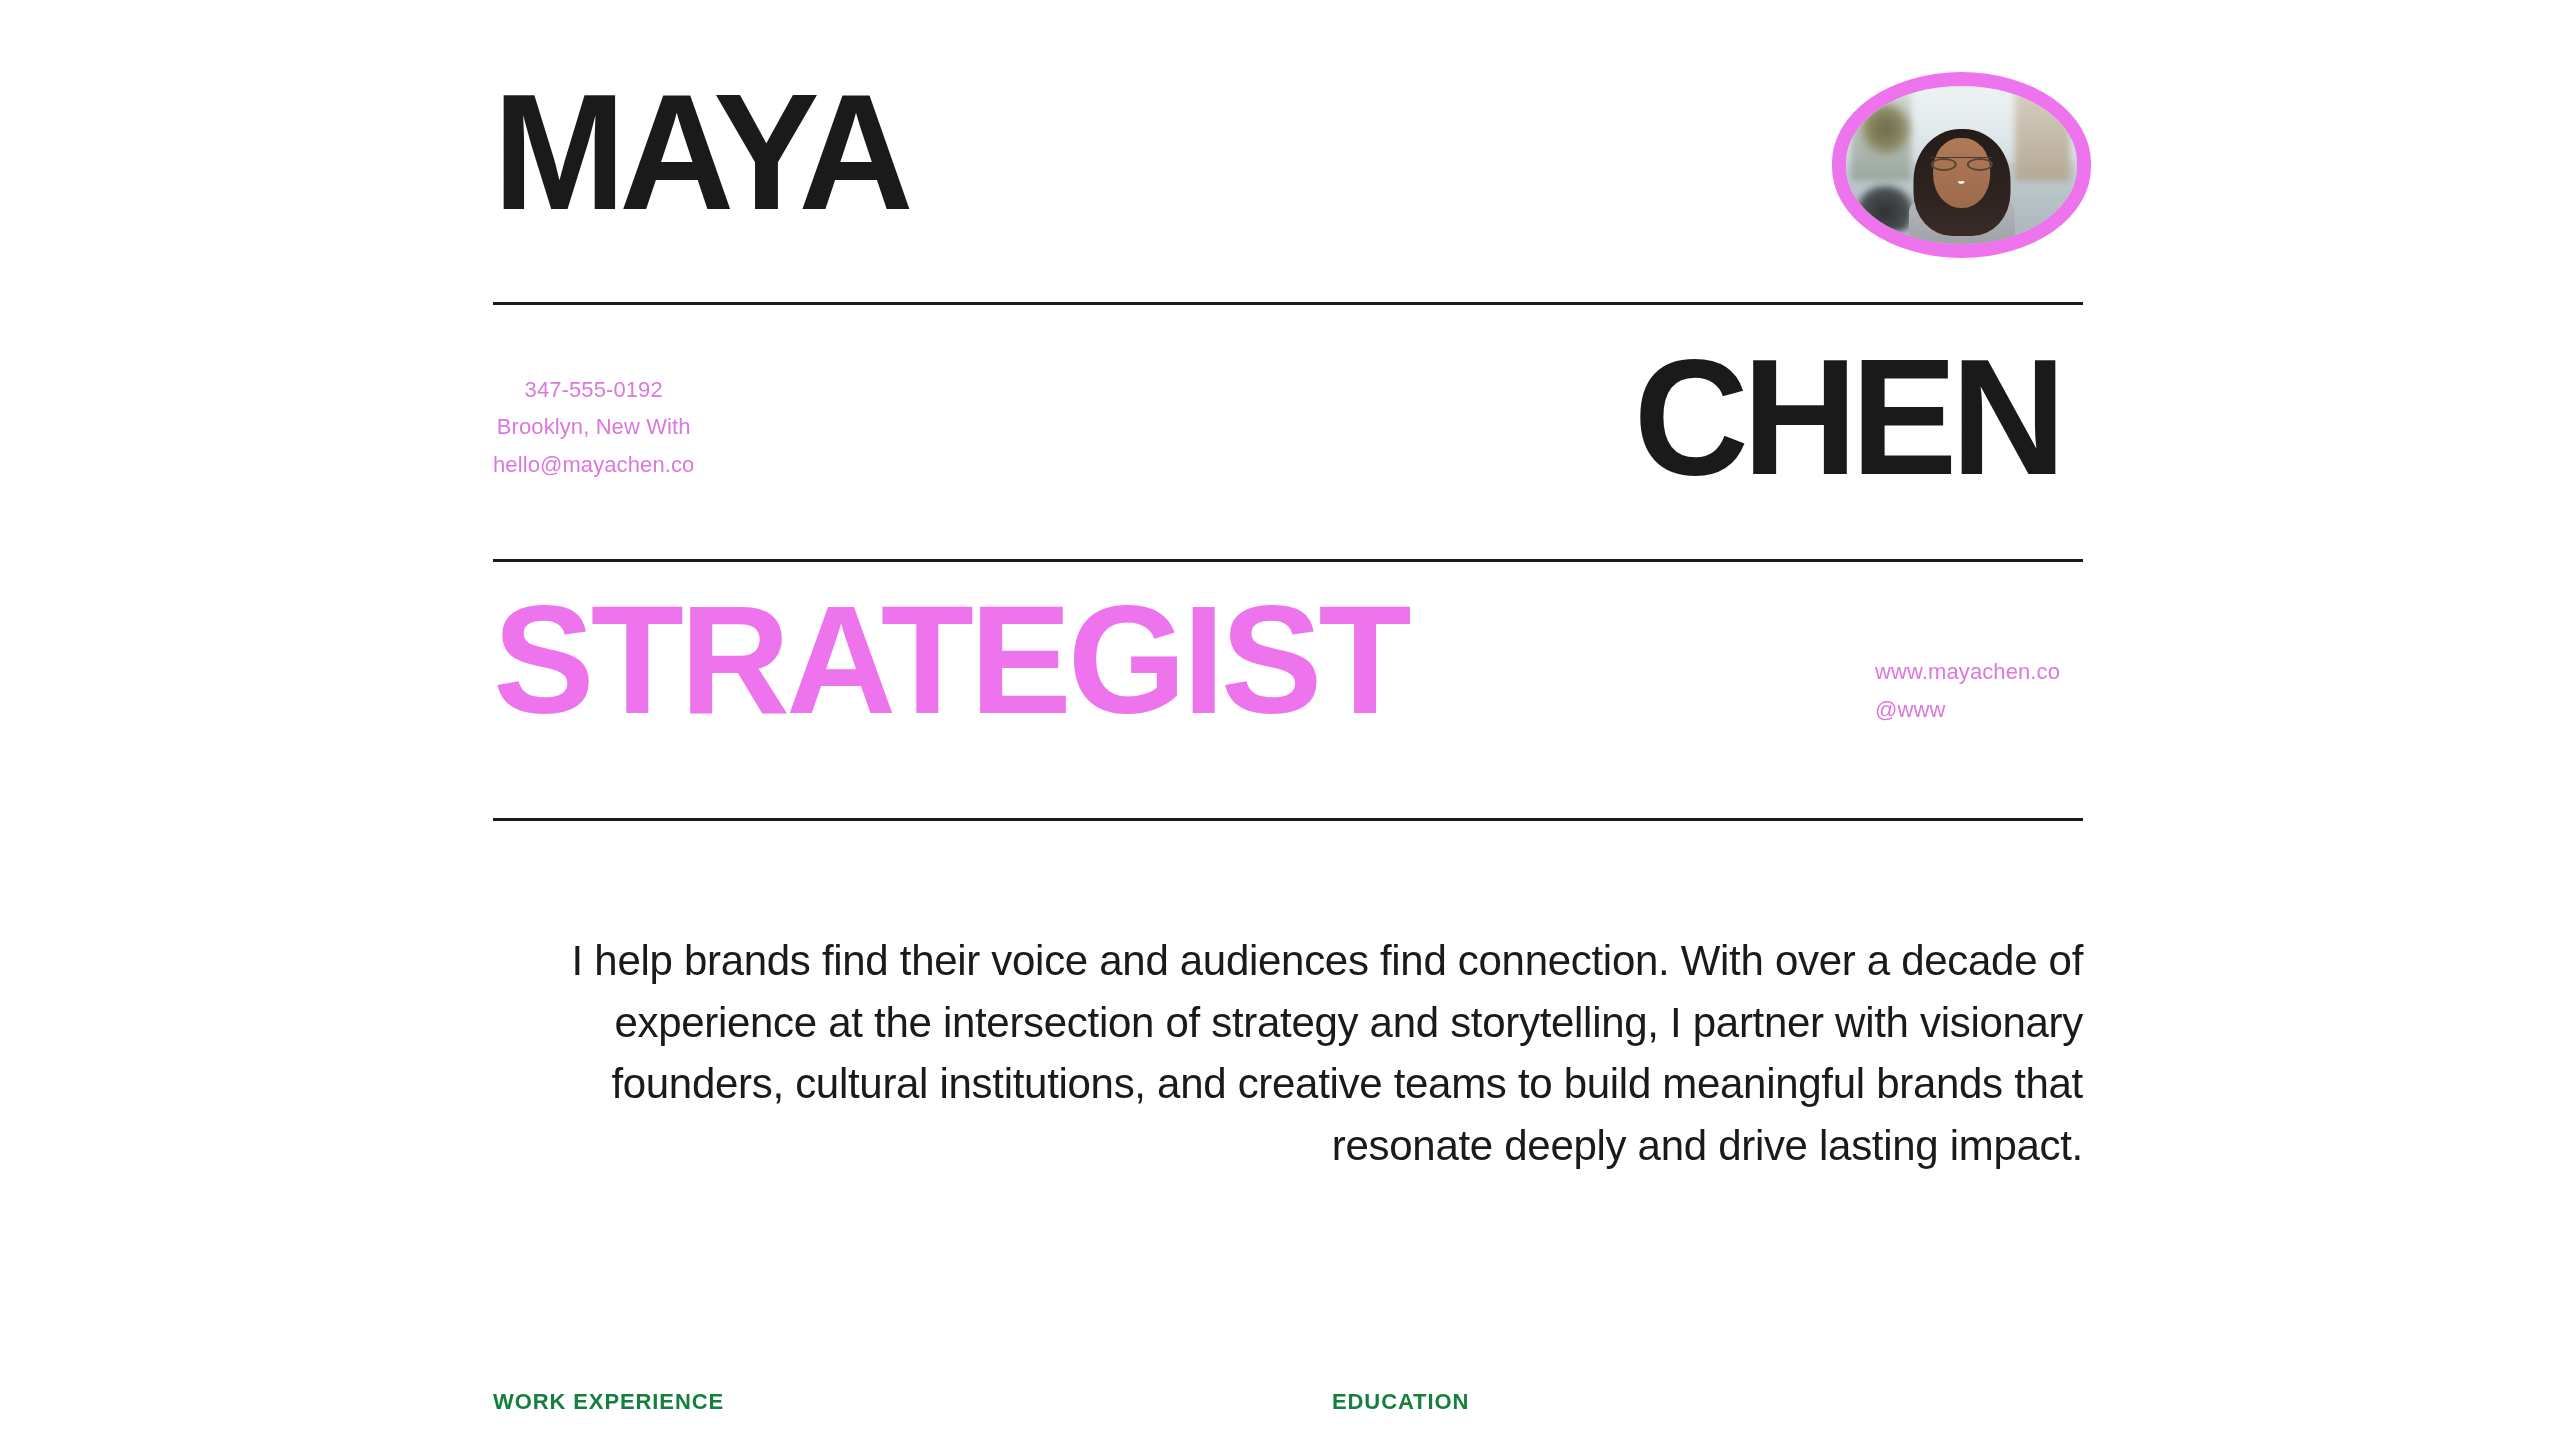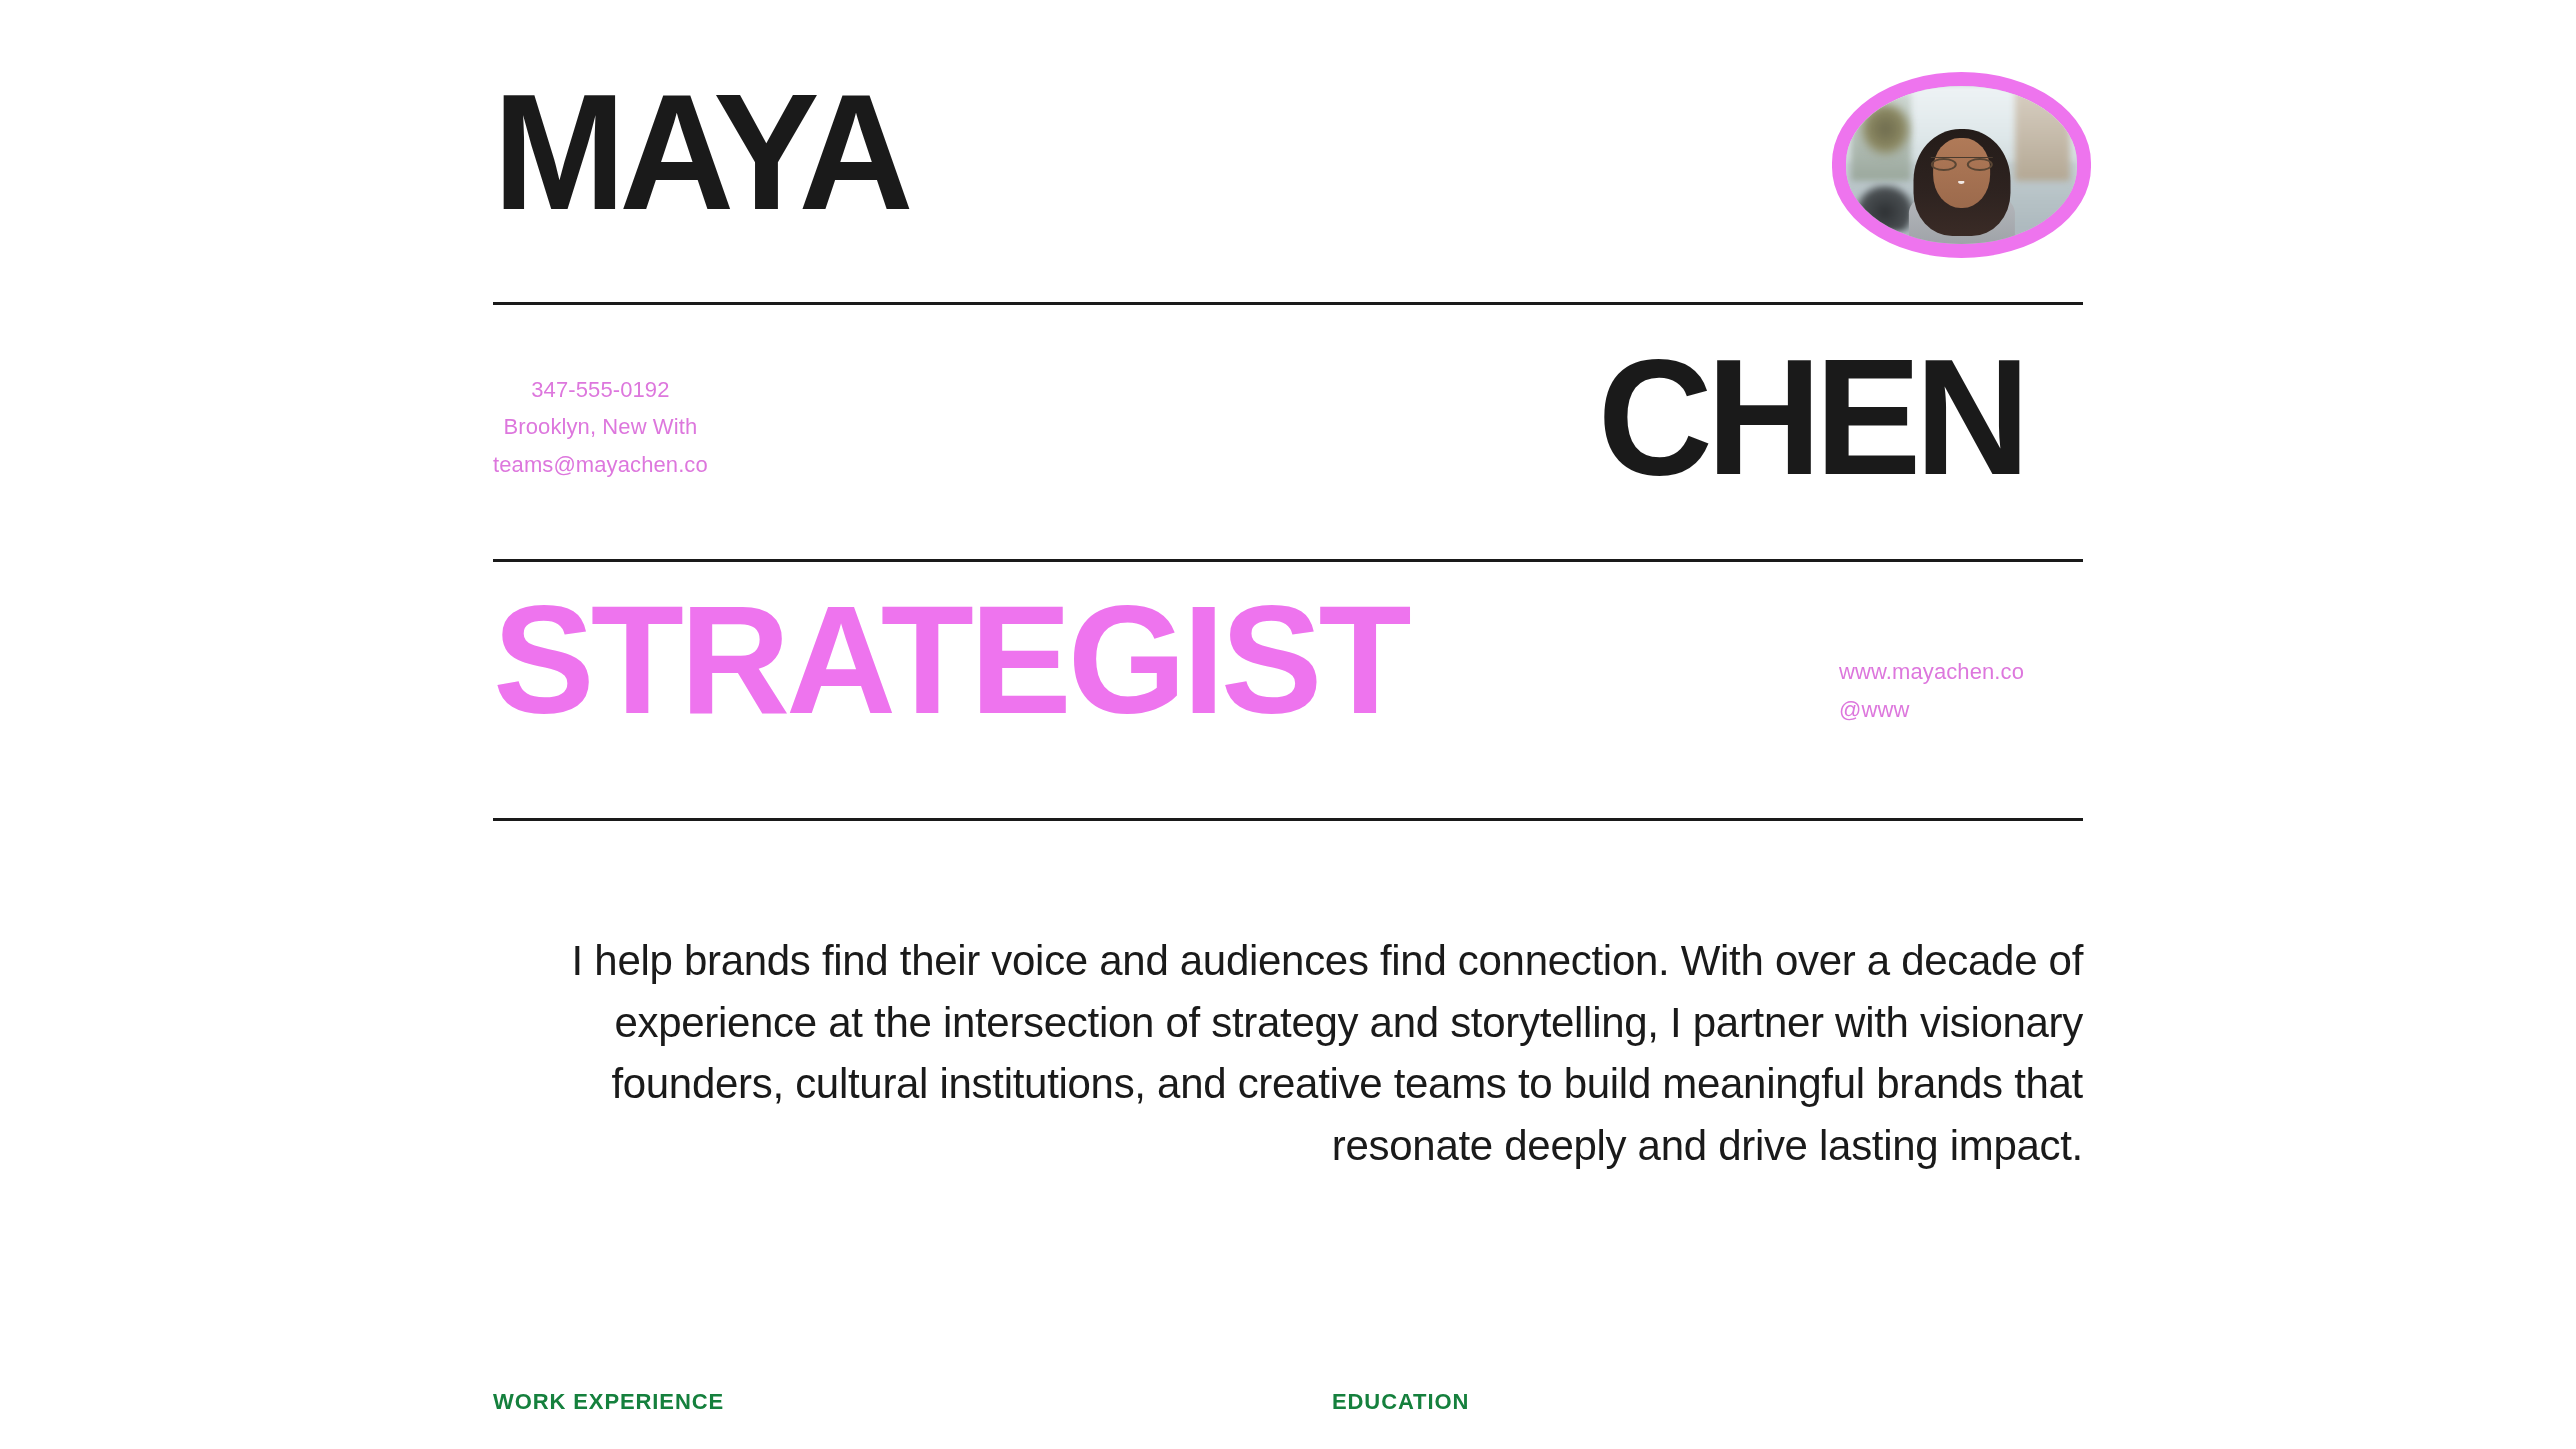--- a/index.html
+++ b/index.html
@@ -13,20 +13,21 @@
     overflow: hidden;
     font-family: "Liberation Sans", sans-serif;
     -webkit-font-smoothing: antialiased;
   }
 
   .page {
     position: relative;
     width: 2517px;
     height: 1449px;
     background: #ffffff;
+    padding-left: 36px;
   }
 
   
   .rule {
     position: absolute;
     left: 493px;
     width: 1590px;
     height: 2.7px;
     background: #1a1a1a;
   }
@@ -287,21 +288,21 @@
         <span class="ph-lens r"></span>
       </div>
     </div>
   </div>
 
   <div class="rule rule-1"></div>
 
   <div id="contact-block">
     <div class="line">347-555-0192</div>
     <div class="line">Brooklyn, New With</div>
-    <div class="line">teams@mayachen.co</div>
+    <div class="line">hello@mayachen.co</div>
   </div>
 
   <h1 id="last-name" class="display">CHEN</h1>
 
   <div class="rule rule-2"></div>
 
   <h2 id="role-title">STRATEGIST</h2>
 
   <div id="links-block">
     <div class="line">www.mayachen.co</div>

